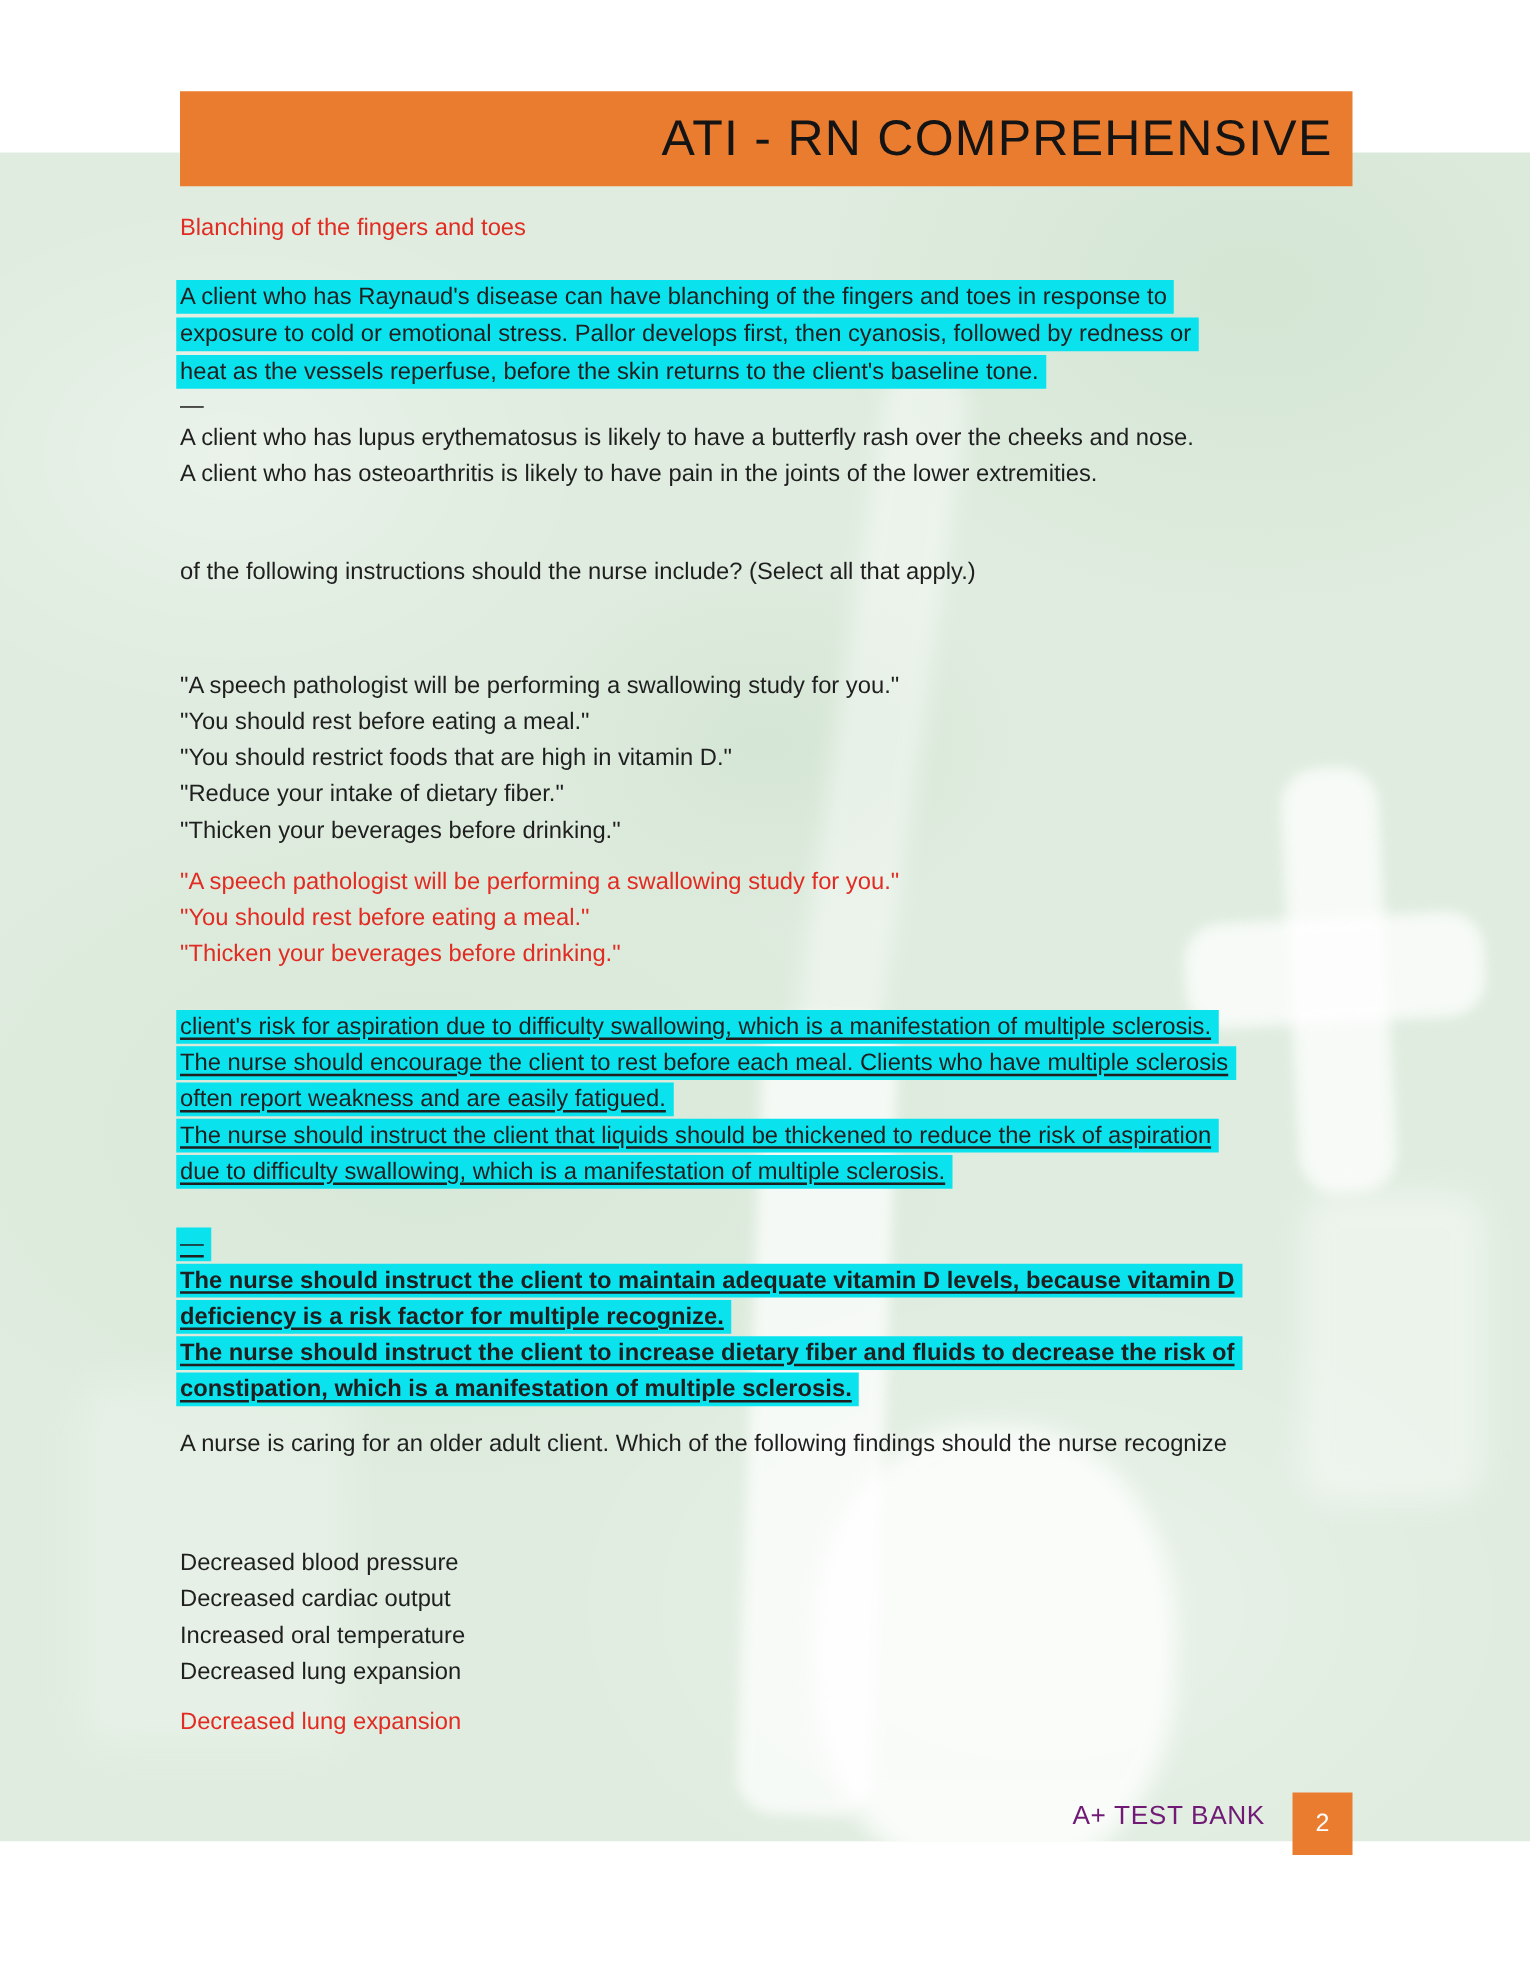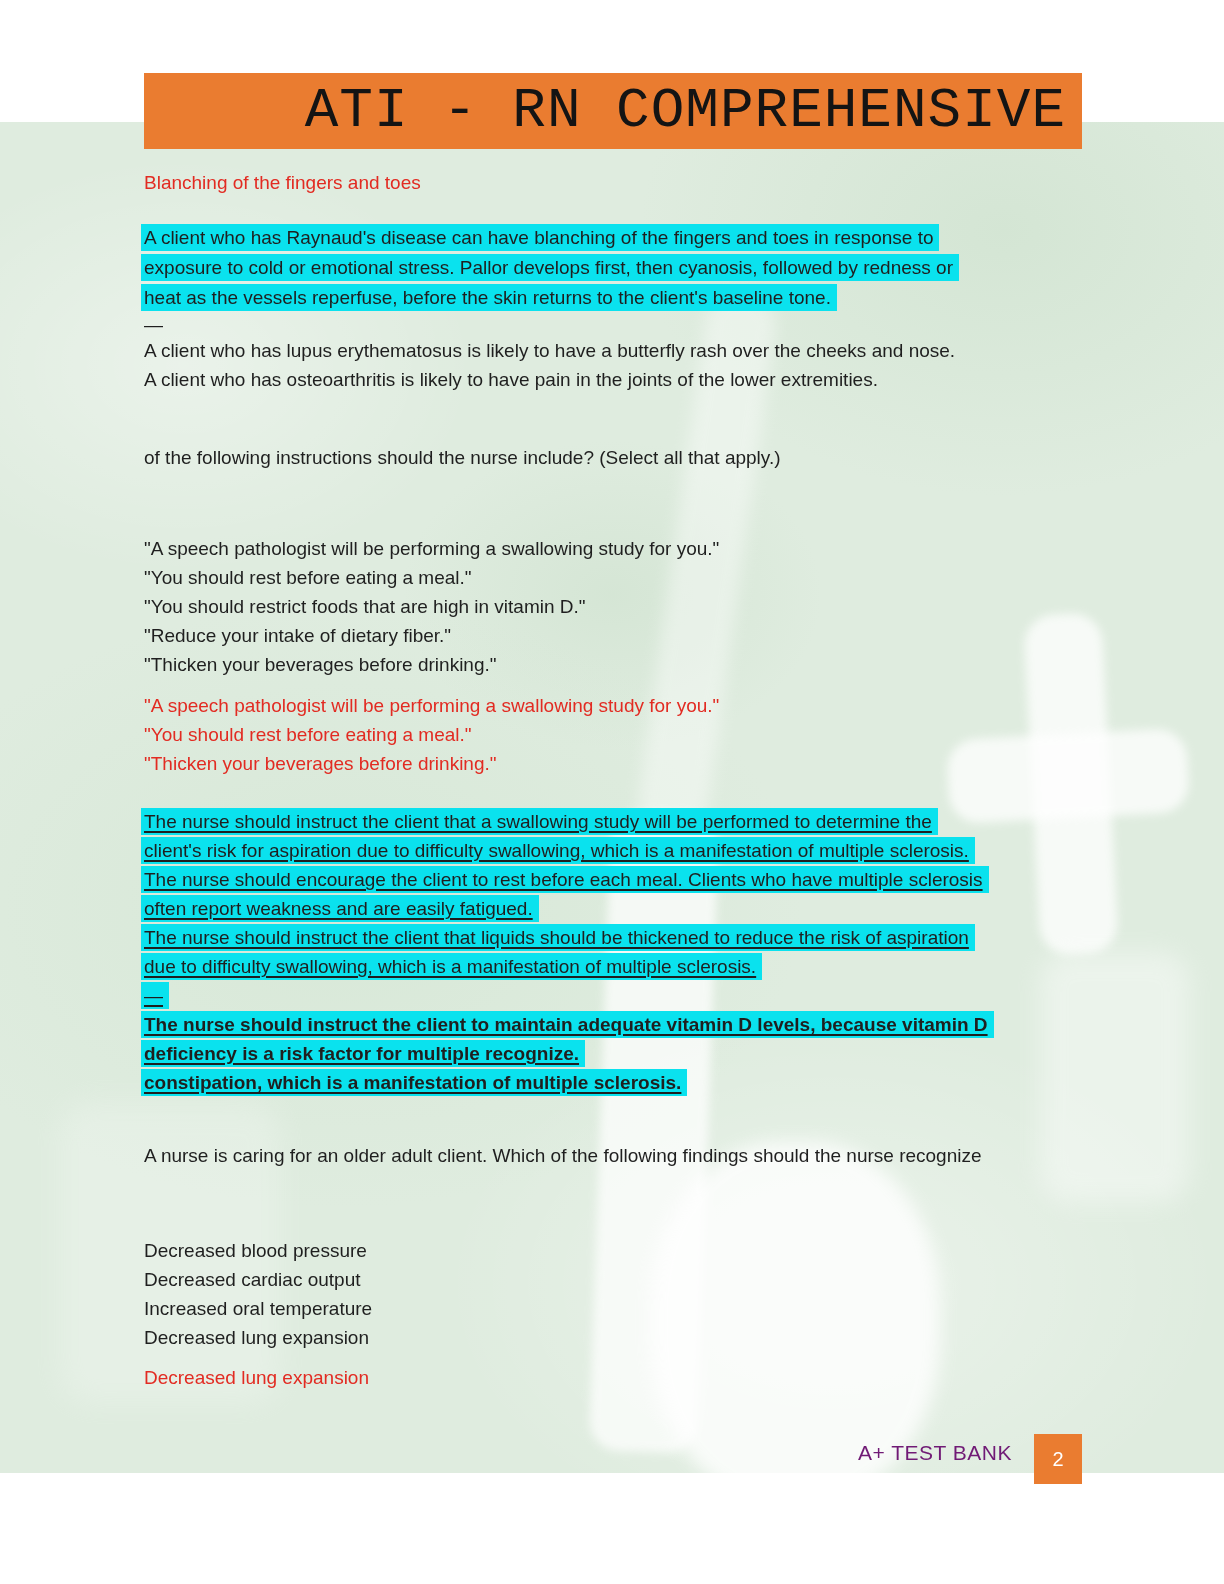--- a/index.html
+++ b/index.html
@@ -31,22 +31,22 @@
   }
   .wm{position:absolute;background:#fff;border-radius:30px;}
   
   .banner{
     position:absolute;left:144px;top:73px;width:938px;height:76px;
     background:var(--orange);z-index:2;
     display:flex;align-items:center;justify-content:flex-end;
     padding-right:16px;box-sizing:border-box;
   }
   .banner-title{
-    font-family:Liberation Mono, monospace;
-    font-size:56px;letter-spacing:1px;color:#141414;white-space:nowrap;
+    font-family:Liberation Sans, sans-serif;
+    font-size:40px;letter-spacing:1px;color:#141414;white-space:nowrap;
   }
   
   .blk{position:absolute;left:144px;z-index:3;}
   .ln{font-size:19px;line-height:29px;white-space:nowrap;color:var(--ink);}
   .ln-hl{line-height:30px;}
   .hl{background:var(--cyan);padding:3px 6px 3px 3px;margin-left:-3px;}
   .red{color:var(--red);}
   .u{text-decoration:underline;text-decoration-thickness:1.5px;text-underline-offset:3px;text-decoration-color:var(--ink);}
   .heading{color:var(--red);}
   #blk-heading{top:168px;}
@@ -123,35 +123,35 @@
     <div class="ln">"Thicken your beverages before drinking."</div>
   </div>
 
   <div class="blk" id="blk-ans1">
     <div class="ln red">"A speech pathologist will be performing a swallowing study for you."</div>
     <div class="ln red">"You should rest before eating a meal."</div>
     <div class="ln red">"Thicken your beverages before drinking."</div>
   </div>
 
   <div class="blk" id="blk-rat1">
-    <div class="ln"><span class="hl u">The nurse should instruct the client that a swallowing study will be performed to determine the</span></div>
     <div class="ln"><span class="hl u">client's risk for aspiration due to difficulty swallowing, which is a manifestation of multiple sclerosis.</span></div>
     <div class="ln"><span class="hl u">The nurse should encourage the client to rest before each meal. Clients who have multiple sclerosis</span></div>
     <div class="ln"><span class="hl u">often report weakness and are easily fatigued.</span></div>
     <div class="ln"><span class="hl u">The nurse should instruct the client that liquids should be thickened to reduce the risk of aspiration</span></div>
     <div class="ln"><span class="hl u">due to difficulty swallowing, which is a manifestation of multiple sclerosis.</span></div>
   </div>
 
   <div class="blk" id="blk-rdash">
     <div class="ln"><span class="hl u">—</span></div>
   </div>
 
   <div class="blk" id="blk-rat2">
     <div class="ln"><span class="hl u">The nurse should instruct the client to maintain adequate vitamin D levels, because vitamin D</span></div>
     <div class="ln"><span class="hl u">deficiency is a risk factor for multiple recognize.</span></div>
+    <div class="ln"><span class="hl u">The nurse should instruct the client to increase dietary fiber and fluids to decrease the risk of</span></div>
     <div class="ln"><span class="hl u">constipation, which is a manifestation of multiple sclerosis.</span></div>
   </div>
 
   <div class="blk" id="blk-q2">
     <div class="ln">A nurse is caring for an older adult client. Which of the following findings should the nurse recognize</div>
   </div>
 
   <div class="blk" id="blk-opts2">
     <div class="ln">Decreased blood pressure</div>
     <div class="ln">Decreased cardiac output</div>

